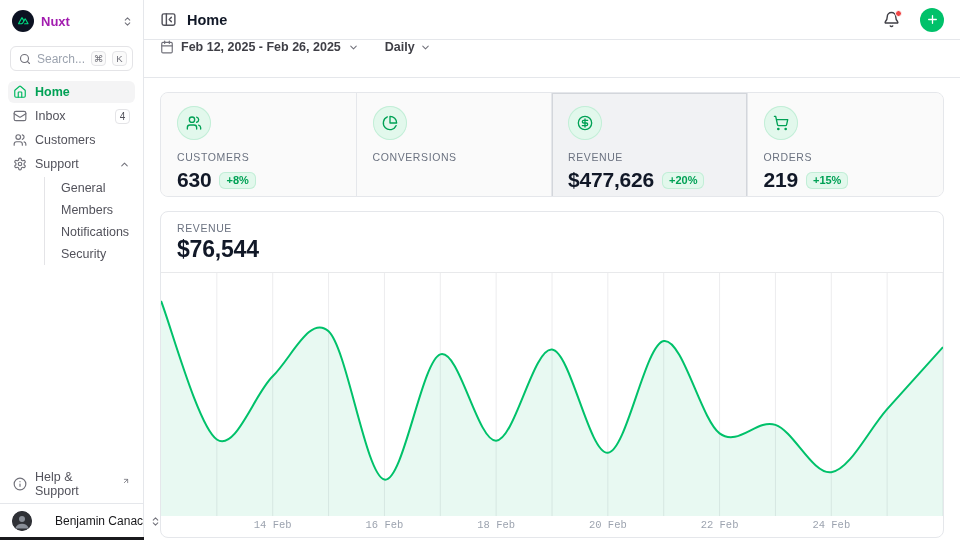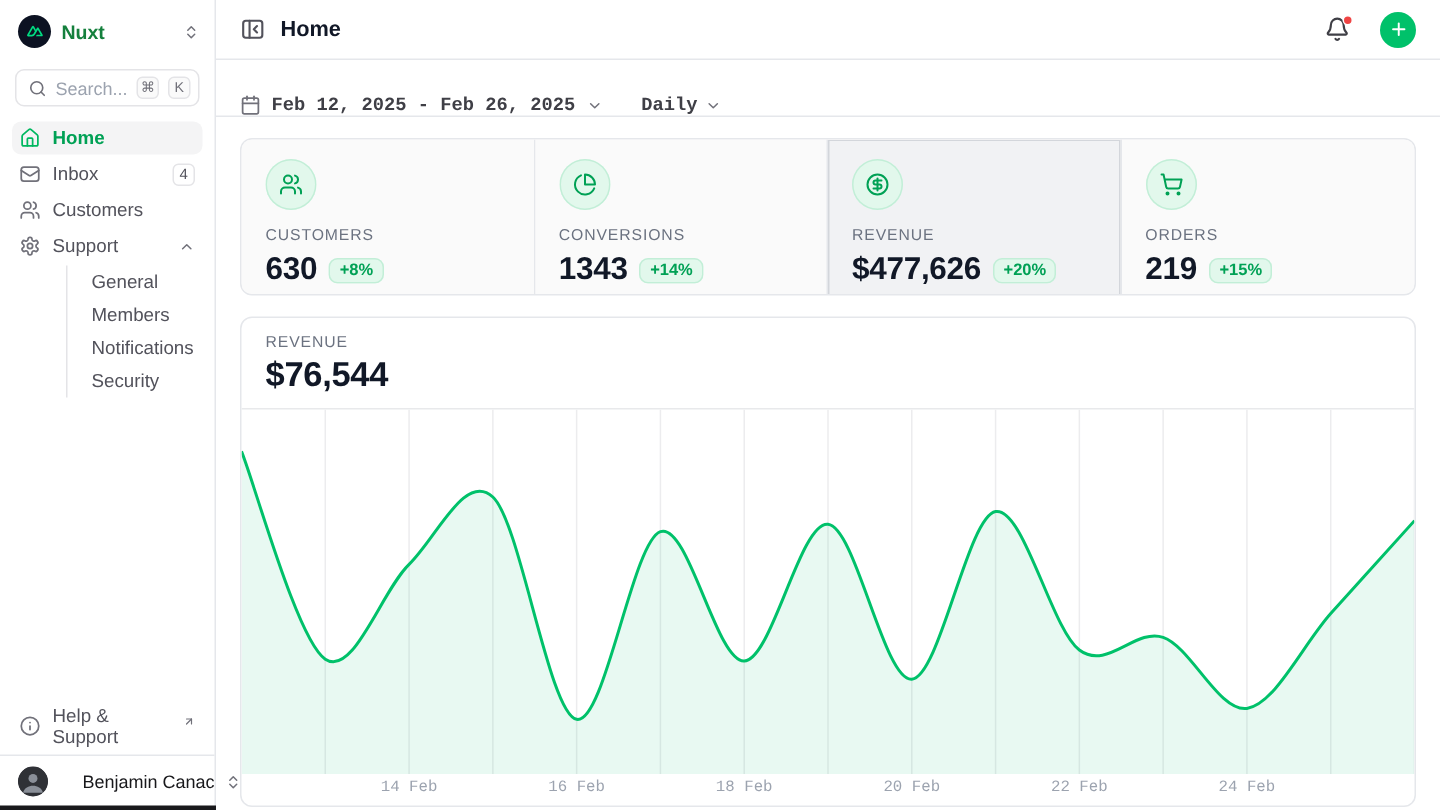--- a/index.html
+++ b/index.html
@@ -6,21 +6,21 @@
   html,body { width:960px; height:540px; overflow:hidden; background:#fff;
     font-family:"Liberation Sans","DejaVu Sans",sans-serif; color:#27272a; }
   .app { display:flex; width:960px; height:540px; }
 
   
   .sidebar { position:relative; width:144px; flex:0 0 144px; border-right:1px solid #e5e7eb;
     display:flex; flex-direction:column; background:#fff; }
   .ws-row { display:flex; align-items:center; gap:7px; padding:10px 10px 4px 12px; cursor:pointer; }
   .ws-logo { width:22px; height:22px; border-radius:50%; background:#0c1222; display:flex;
     align-items:center; justify-content:center; flex:0 0 22px; }
-  .ws-name { font-size:13px; font-weight:700; color:#15803d; flex:1; }
+  .ws-name { font-size:13px; font-weight:700; color:#a21caf; flex:1; }
   .icn { display:inline-flex; align-items:center; justify-content:center; color:#71717a; }
   .search { margin:10px 10px 2px 10px; height:25px; border:1px solid #e4e4e7; border-radius:6px;
     display:flex; align-items:center; gap:6px; padding:0 5px 0 8px; background:#fff; cursor:text; }
   .search-ph { font-size:12px; color:#9ca3af; flex:1; }
   .kbd { font-size:9.5px; color:#71717a; border:1px solid #e4e4e7; border-radius:4px;
     min-width:15px; height:15px; display:inline-flex; align-items:center; justify-content:center;
     padding:0 3px; background:#fafafa; }
   nav { padding:8px 8px 0 8px; }
   .nav-item { display:flex; align-items:center; gap:8px; height:22px; padding:0 5px;
     border-radius:6px; font-size:12.5px; color:#52525b; margin-bottom:2px; cursor:pointer; }
@@ -47,22 +47,22 @@
   
   .main { flex:1; display:flex; flex-direction:column; min-width:0; }
   .topbar { height:40px; border-bottom:1px solid #e5e7eb; display:flex; align-items:center;
     padding:0 16px; gap:10px; }
   .page-title { font-size:14.5px; font-weight:700; color:#111827; flex:1; }
   .bell-wrap { position:relative; margin-right:10px; cursor:pointer; }
   .bell-dot { position:absolute; top:-1px; right:-2px; width:7px; height:7px; border-radius:50%;
     background:#ef4444; border:1.5px solid #fff; }
   .plus-btn { width:24px; height:24px; border-radius:50%; background:#00c16a; border:none;
     display:flex; align-items:center; justify-content:center; cursor:pointer; }
-  .toolbar { height:38px; border-bottom:1px solid #e5e7eb; display:flex; align-items:flex-end;
-    padding:0 16px;font-family:Liberation Mono, monospace; }
+  .toolbar { height:38px; border-bottom:1px solid #e5e7eb; display:flex; align-items:flex-start;
+    padding:0 16px; }
   .picker { display:flex; align-items:center; gap:7px; font-size:12.5px; font-weight:600;
     color:#3f3f46; cursor:pointer; }
   .select { display:flex; align-items:center; gap:5px; font-size:12.5px; font-weight:600;
     color:#3f3f46; margin-left:26px; cursor:pointer; }
 
   .content { flex:1; padding:14px 16px 2px 16px; display:flex; flex-direction:column; min-height:0; }
 
   
   .stats { display:grid; grid-template-columns:repeat(4,1fr); border:1px solid #e5e7eb;
     border-radius:8px; overflow:hidden; background:#fafafa; flex:0 0 105px; }
@@ -294,24 +294,20 @@
           </div>
         </div>
         <div class="stat-cell">
           <div class="stat-ic">
             <svg width="16" height="16" viewBox="0 0 24 24" fill="none" stroke="currentColor" stroke-width="2" stroke-linecap="round" stroke-linejoin="round">
                 <path d="M21.21 15.89A10 10 0 1 1 8 2.83"></path>
                 <path d="M22 12A10 10 0 0 0 12 2v10z"></path>
               </svg>
           </div>
           <div class="stat-label">CONVERSIONS</div>
-          <div class="stat-value-row">
-            <span class="stat-value">1343</span>
-            <span class="delta-badge">+14%</span>
-          </div>
         </div>
         <div class="stat-cell selected">
           <div class="stat-ic">
             <svg width="16" height="16" viewBox="0 0 24 24" fill="none" stroke="currentColor" stroke-width="2" stroke-linecap="round" stroke-linejoin="round">
                 <circle cx="12" cy="12" r="10"></circle>
                 <path d="M16 8h-6a2 2 0 1 0 0 4h4a2 2 0 1 1 0 4H8"></path>
                 <path d="M12 18V6"></path>
               </svg>
           </div>
           <div class="stat-label">REVENUE</div>

